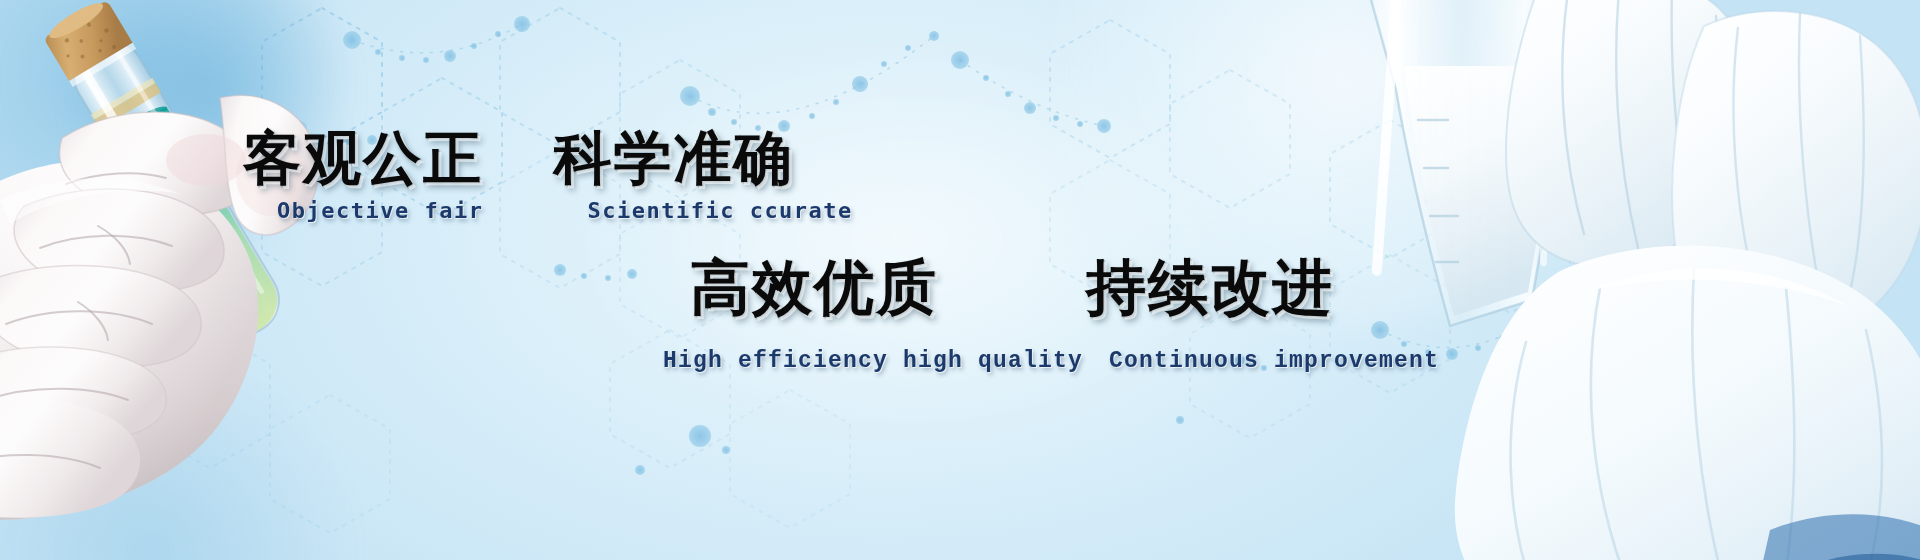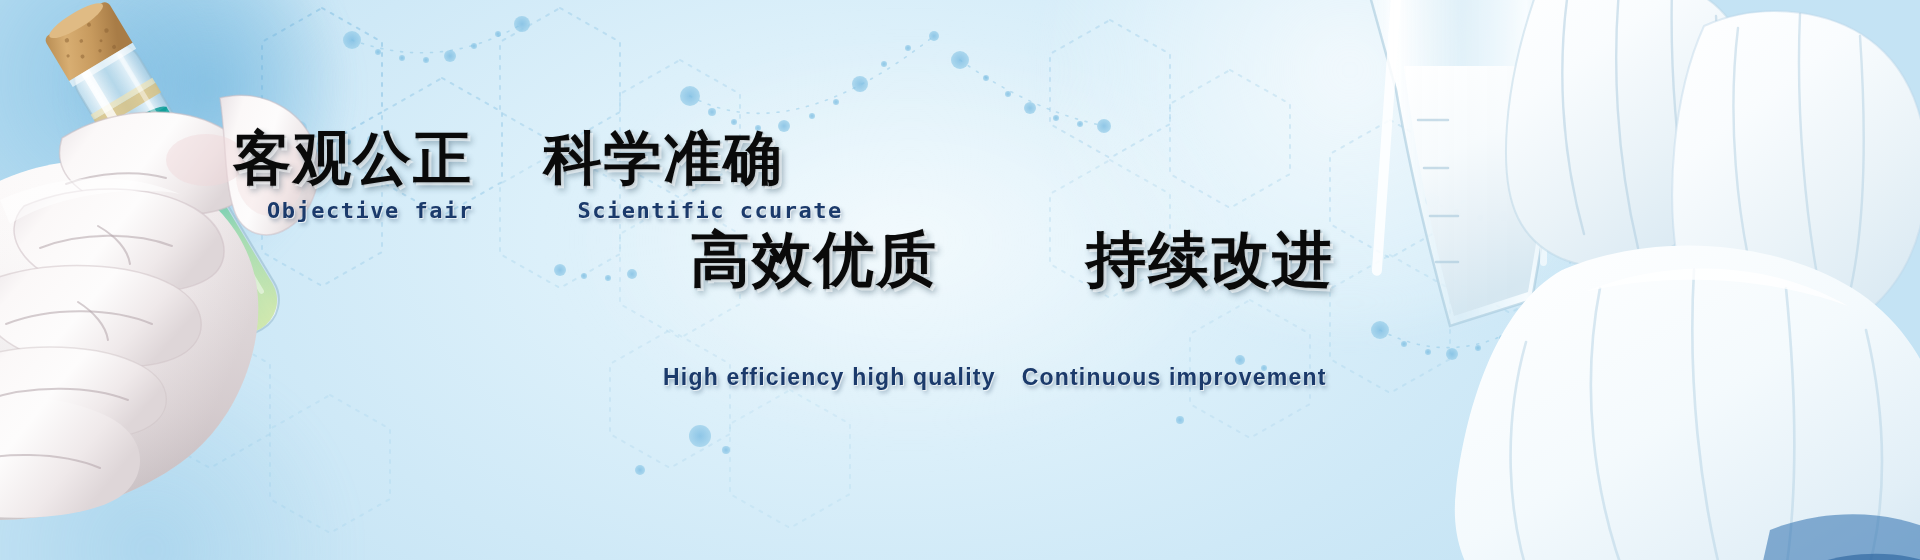--- a/index.html
+++ b/index.html
@@ -67,21 +67,21 @@
   .right-art {
     position:absolute;
     right:-20px; top:-30px;
     width:640px; height:620px;
     pointer-events:none;
   }
 
   
   .slogan-row { position:absolute; }
 
-  .row-1 { left:233px; top:128px; }
+  .row-1 { left:243px; top:128px; }
 
   .slogan-group { display:inline-block; vertical-align:top; }
 
   .cn {
     font-family:"Liberation Sans", "DejaVu Sans", sans-serif;
     font-weight:700;
     font-size:58px;
     line-height:1.05;
     color:#0a0a0a;
     letter-spacing:2px;
@@ -106,34 +106,34 @@
       1px 1px 0 rgba(255,255,255,.65),
       2px 3px 4px rgba(35,65,100,.38);
     margin-left: 34px;
   }
 
   .gap-a { margin-right:70px; }
 
   
   .row-2-en {
     position:absolute;
-    left:663px; top:364px;
-    font-family:Liberation Sans, sans-serif;
+    left:663px; top:348px;
+    font-family:Liberation Mono, monospace;
     font-weight:700;
     font-size:23px;
     color:#1b3a6b;
     letter-spacing:1.2px;
     white-space:nowrap;
     text-shadow:
       1px 1px 0 rgba(255,255,255,.65),
       2px 3px 4px rgba(35,65,100,.38);
   }
   .row-2-en .sep { display:inline-block; width:26px; }
 
-  .row-2-cn { position:absolute; left:690px; top:228px; }
+  .row-2-cn { position:absolute; left:690px; top:256px; }
   .row-2-cn .spacer { display:inline-block; width:148px; }
 </style>
 </head>
 <body>
 
 <div class="banner">
 
   <div class="bloom bloom-tl"></div>
   <div class="bloom bloom-tl2"></div>
   <div class="bloom bloom-bl"></div>

